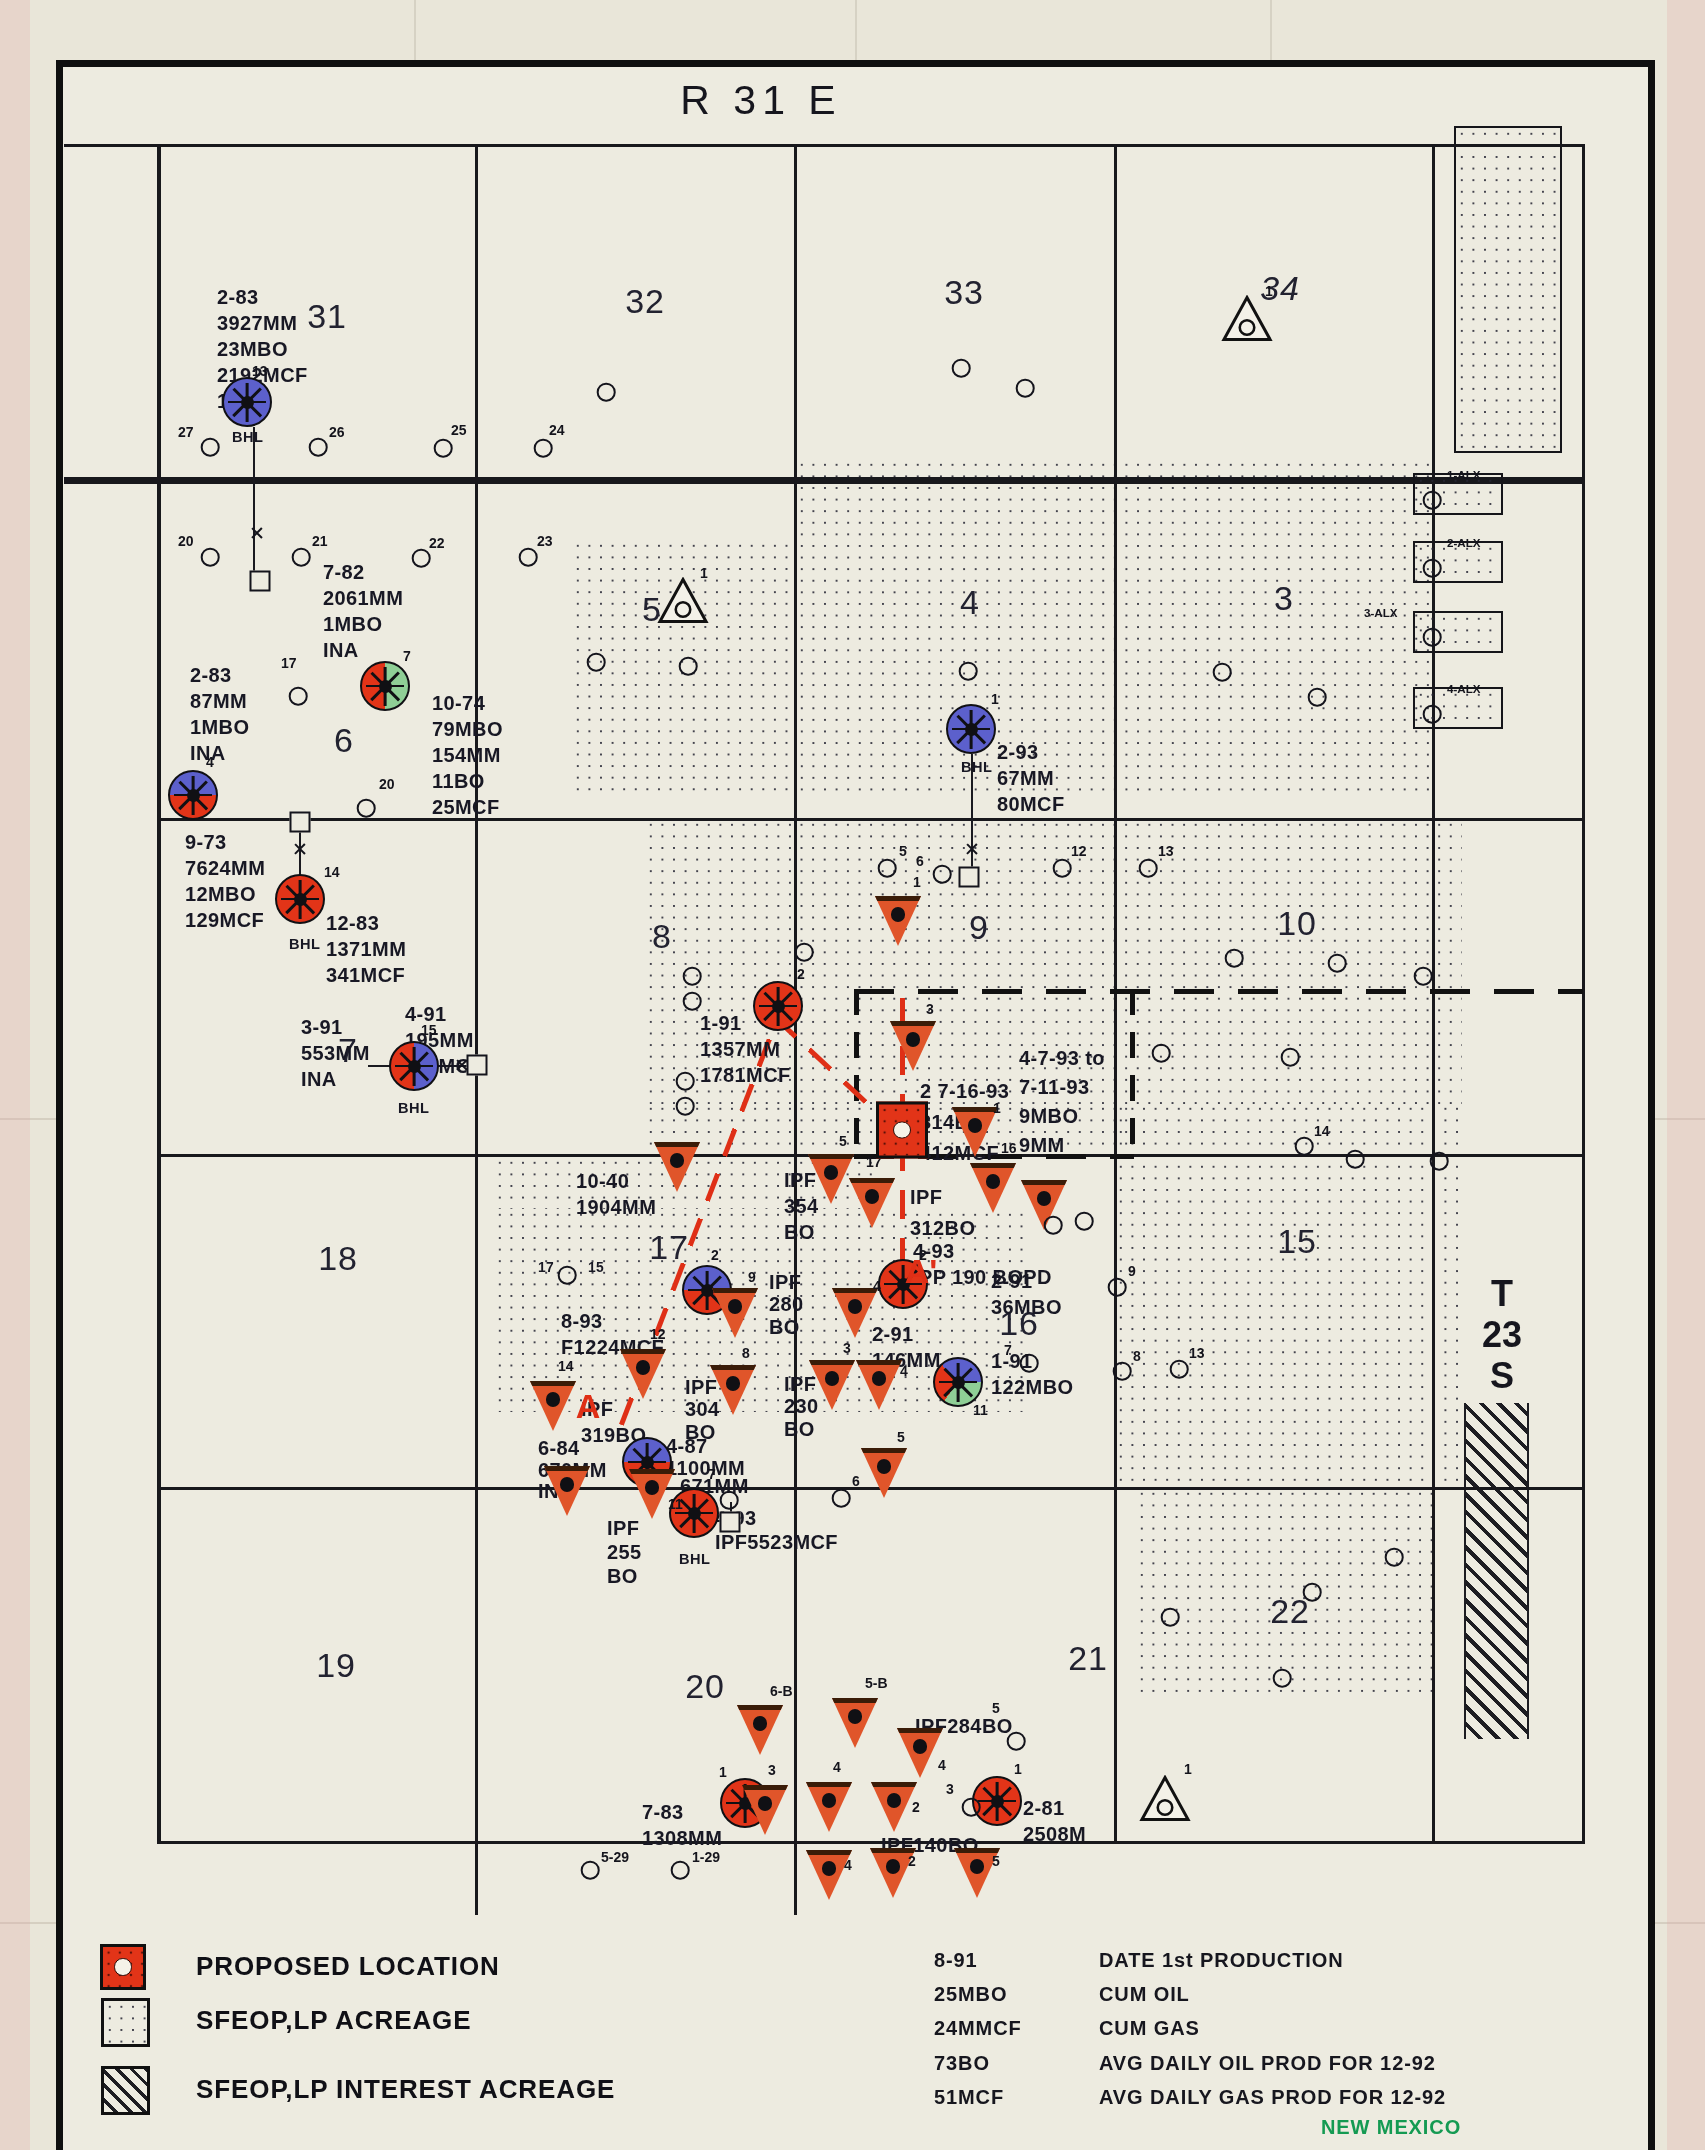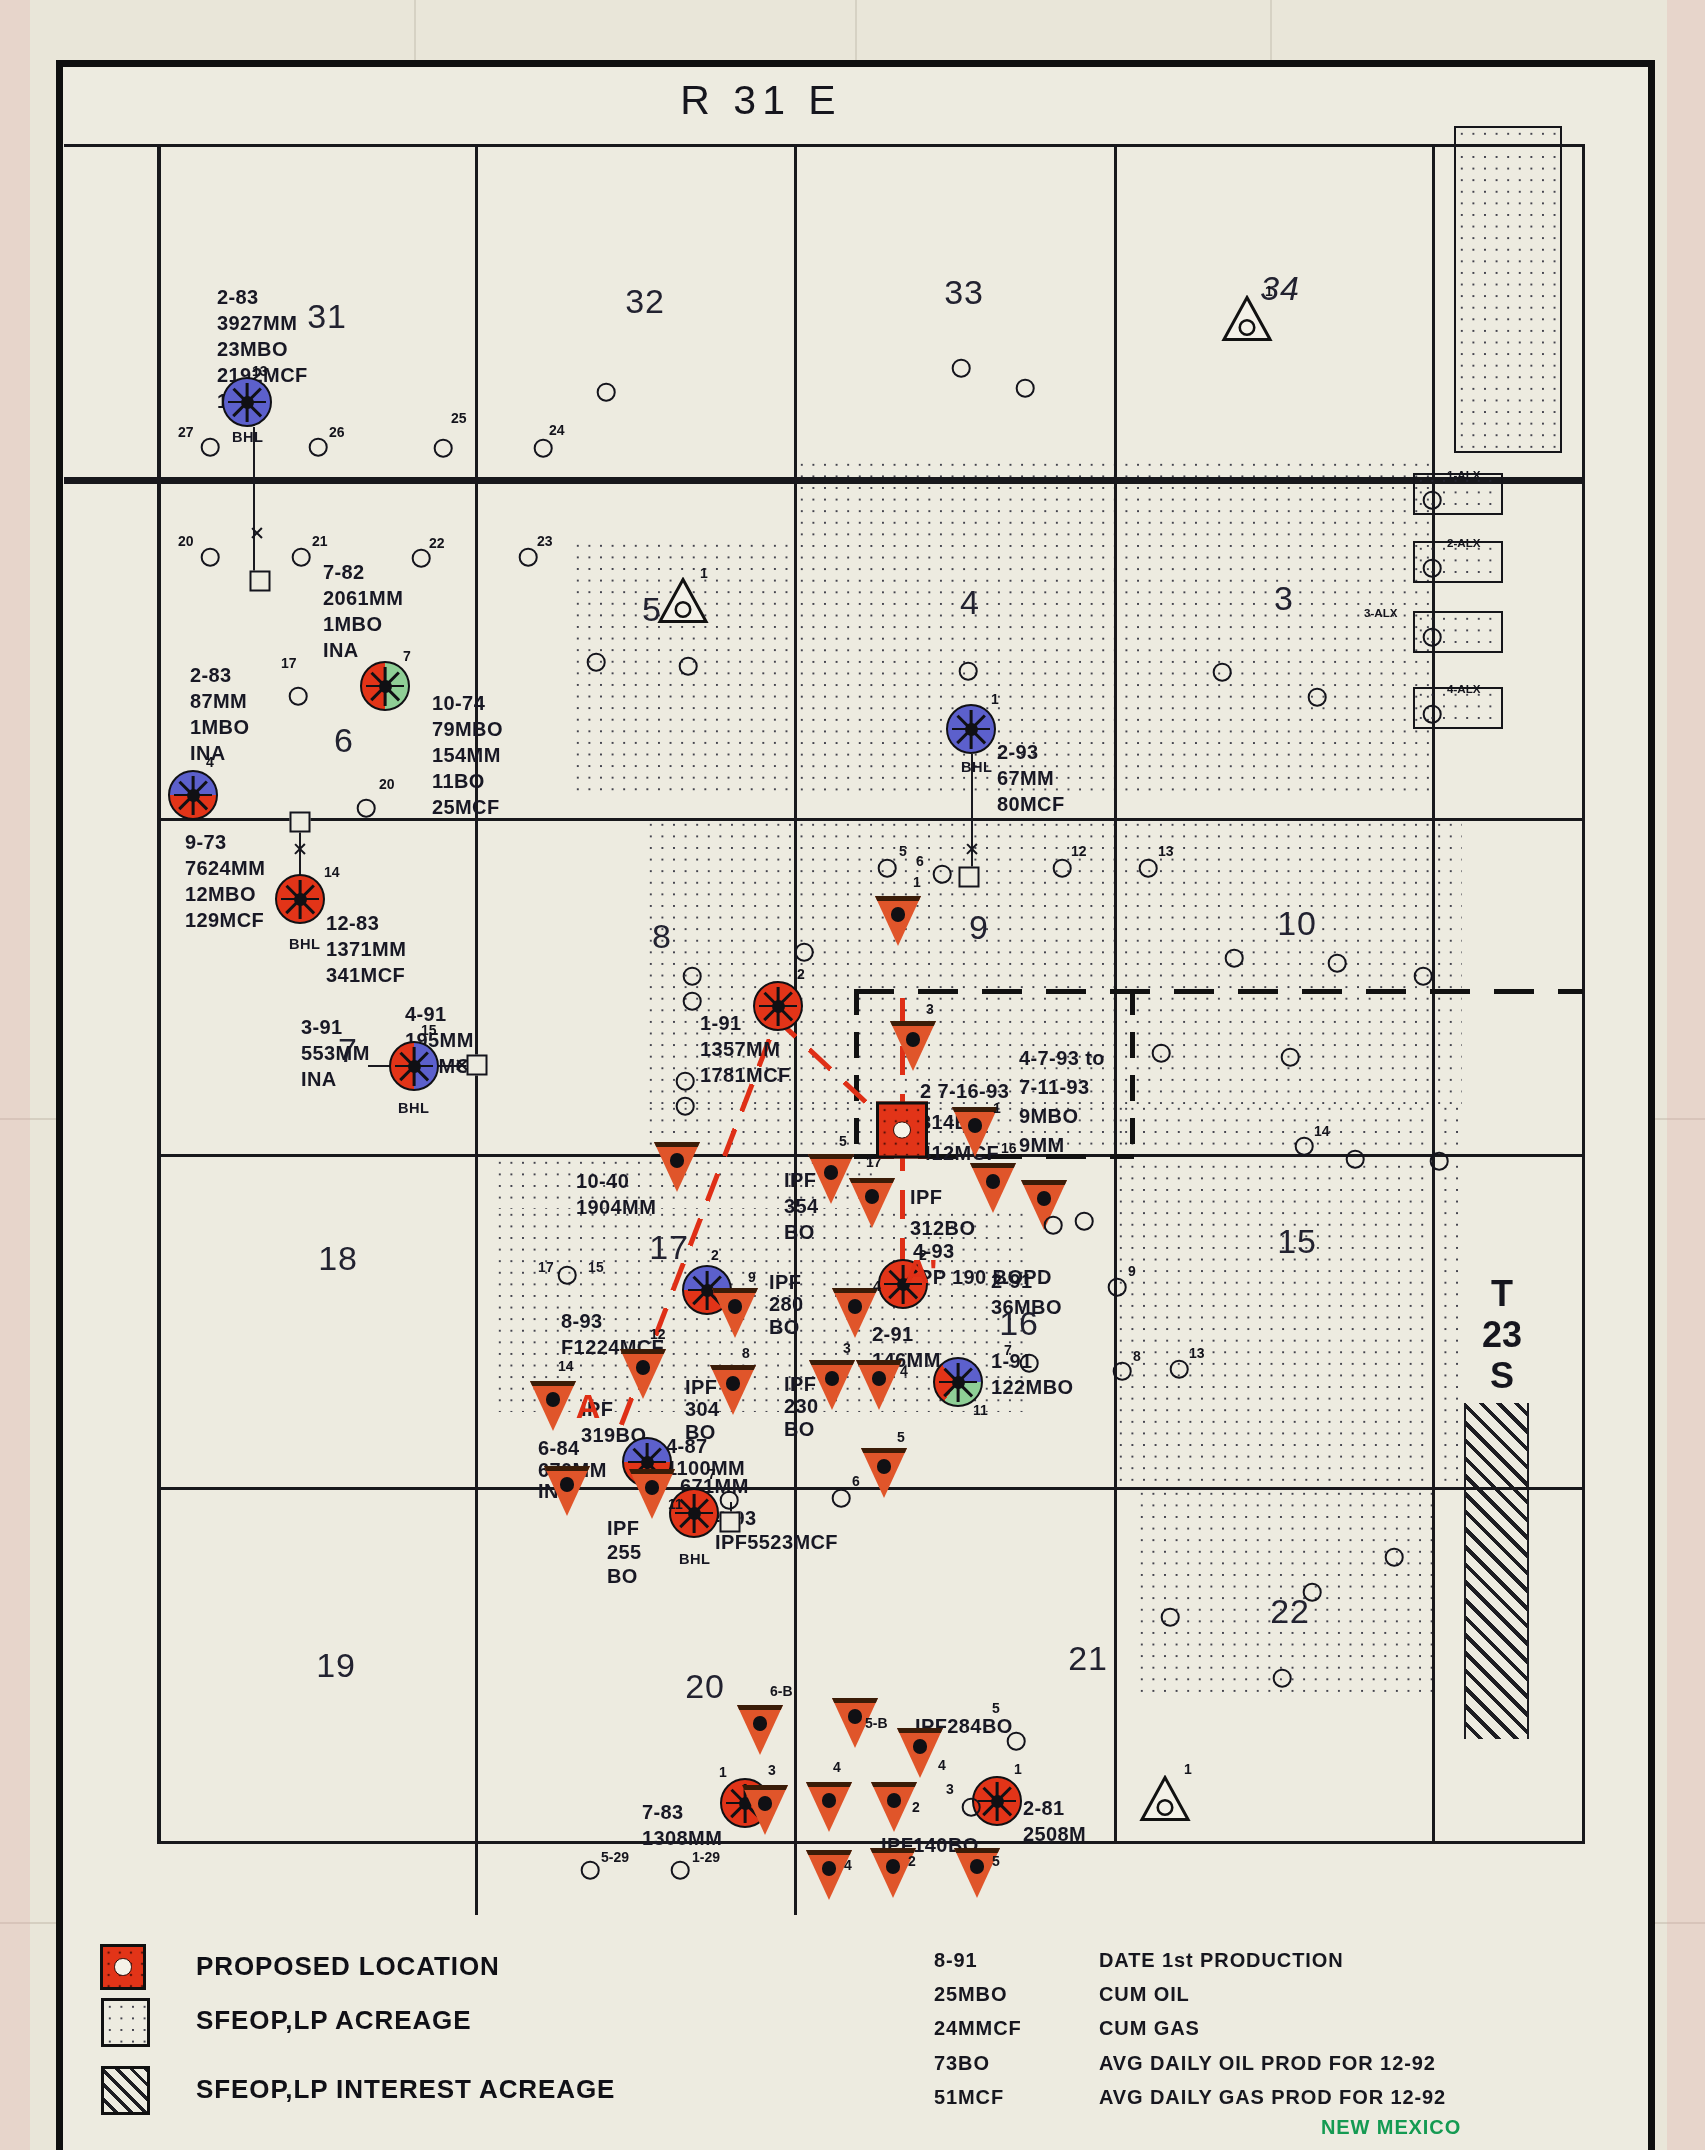--- a/index.html
+++ b/index.html
@@ -448,21 +448,21 @@
       <div class="tri" style="left: 879px; top: 1379px;"></div>
       <div class="wlabel" style="left: 900px; top: 1363px;">4</div>
       <div class="tri" style="left: 884px; top: 1467px;"></div>
       <div class="wlabel" style="left: 897px; top: 1429px;">5</div>
       <div class="tri" style="left: 567px; top: 1485px;"></div>
       <div class="tri" style="left: 652px; top: 1488px;"></div>
       <div class="wlabel" style="left: 668px; top: 1496px;">11</div>
       <div class="tri" style="left: 760px; top: 1724px;"></div>
       <div class="wlabel" style="left: 770px; top: 1683px;">6-B</div>
       <div class="tri" style="left: 855px; top: 1717px;"></div>
-      <div class="wlabel" style="left: 865px; top: 1675px; margin-top: 40px;">5-B</div>
+      <div class="wlabel" style="left: 865px; top: 1675px;">5-B</div>
       <div class="tri" style="left: 920px; top: 1747px;"></div>
       <div class="wlabel" style="left: 938px; top: 1757px;">4</div>
       <div class="tri" style="left: 765px; top: 1804px;"></div>
       <div class="wlabel" style="left: 768px; top: 1762px;">3</div>
       <div class="tri" style="left: 829px; top: 1801px;"></div>
       <div class="wlabel" style="left: 833px; top: 1759px;">4</div>
       <div class="tri" style="left: 894px; top: 1801px;"></div>
       <div class="wlabel" style="left: 912px; top: 1799px;">2</div>
       <div class="tri" style="left: 829px; top: 1869px;"></div>
       <div class="wlabel" style="left: 844px; top: 1857px;">4</div>
@@ -483,21 +483,21 @@
       <div class="trio" style="left: 1165px; top: 1799px;"><svg width="52" height="47" viewBox="0 0 120 110">
           <polygon points="60,6 114,104 6,104" fill="#f3f1e8" stroke="#111" stroke-width="7"></polygon>
           <circle cx="60" cy="76" r="17" fill="none" stroke="#111" stroke-width="6"></circle>
         </svg></div>
       <div class="wlabel" style="left: 1184px; top: 1761px;">1</div>
       <div class="circle-open" style="left: 210px; top: 447px;"></div>
       <div class="wlabel" style="left: 178px; top: 424px;">27</div>
       <div class="circle-open" style="left: 318px; top: 447px;"></div>
       <div class="wlabel" style="left: 329px; top: 424px;">26</div>
       <div class="circle-open" style="left: 443px; top: 448px;"></div>
-      <div class="wlabel" style="left: 451px; top: 410px;">25</div>
+      <div class="wlabel" style="left: 451px; top: 422px;">25</div>
       <div class="circle-open" style="left: 543px; top: 448px;"></div>
       <div class="wlabel" style="left: 549px; top: 422px;">24</div>
       <div class="circle-open" style="left: 210px; top: 557px;"></div>
       <div class="wlabel" style="left: 178px; top: 533px;">20</div>
       <div class="circle-open" style="left: 301px; top: 557px;"></div>
       <div class="wlabel" style="left: 312px; top: 533px;">21</div>
       <div class="circle-open" style="left: 421px; top: 558px;"></div>
       <div class="wlabel" style="left: 429px; top: 535px;">22</div>
       <div class="circle-open" style="left: 528px; top: 557px;"></div>
       <div class="wlabel" style="left: 537px; top: 533px;">23</div>

